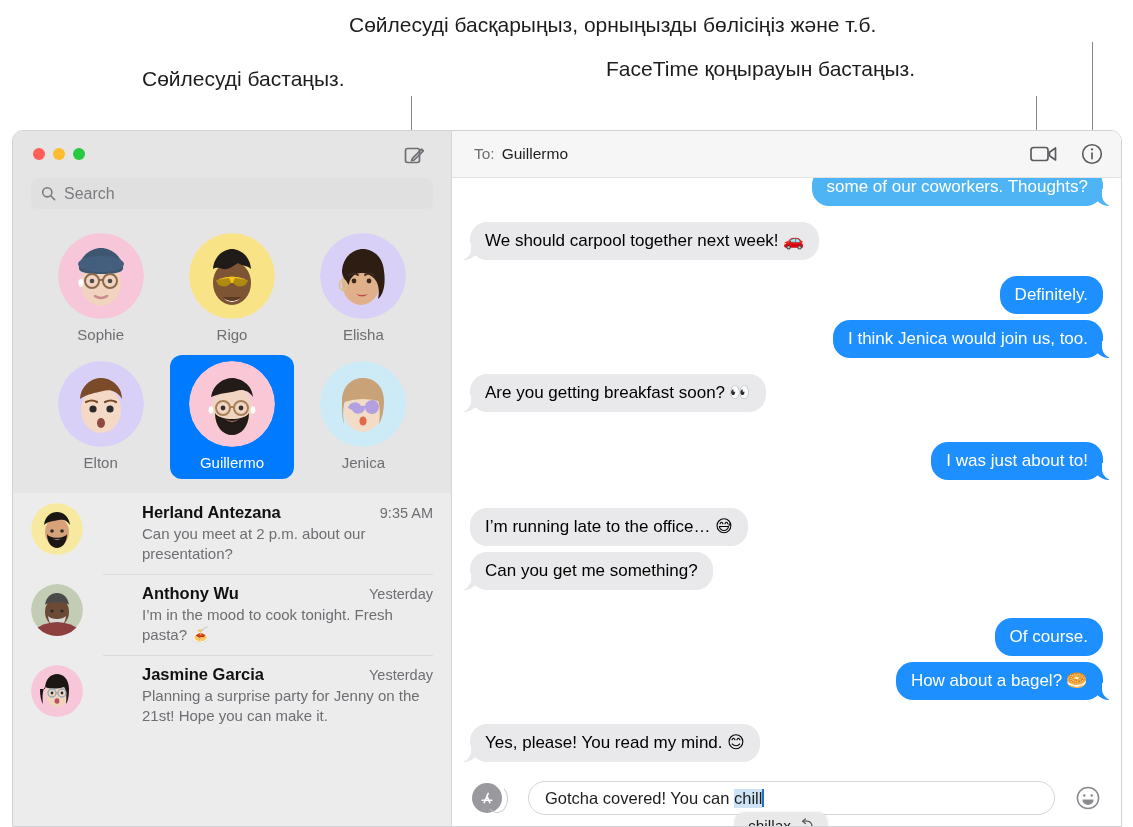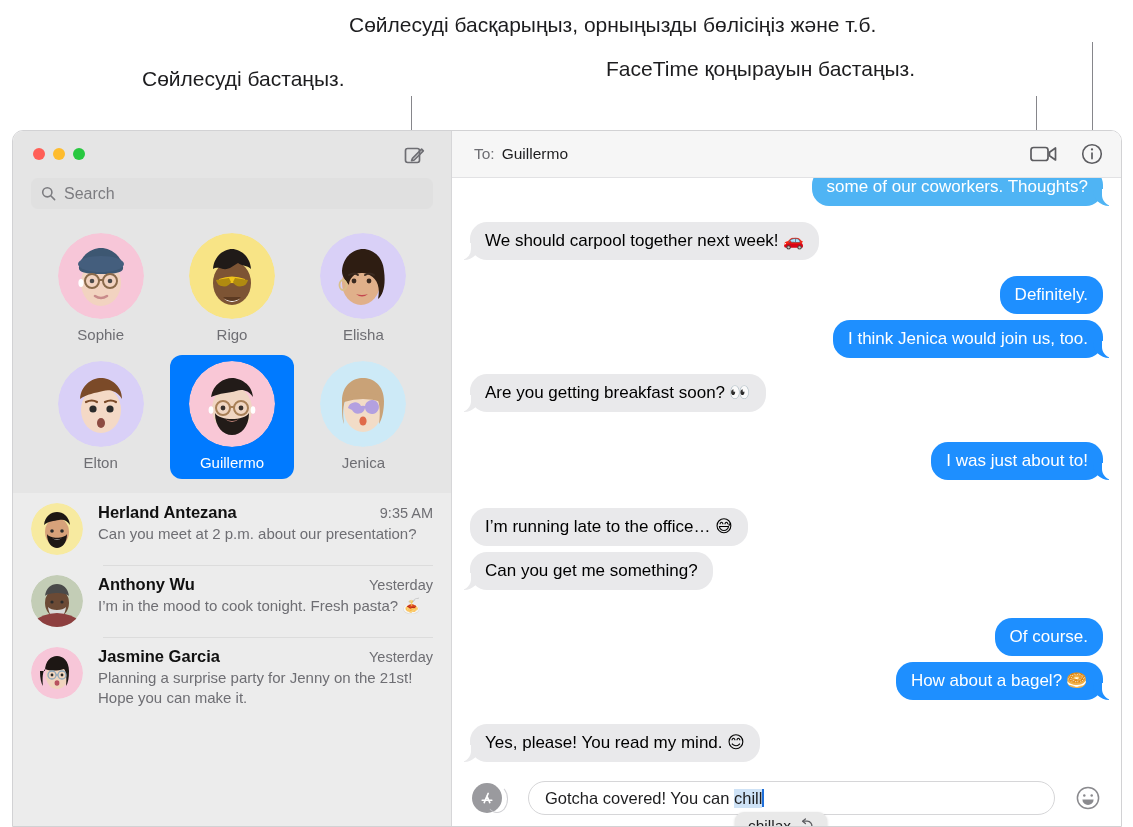--- a/index.html
+++ b/index.html
@@ -63,21 +63,21 @@
   .pin.selected{background:#007aff;}
   .pin-av{width:86px;height:86px;border-radius:50%;display:block;}
   .pin-name{margin-top:7px;font-size:15px;color:#6e6e73;}
   .pin.selected .pin-name{color:#ffffff;}
 
   
   .convos{
     margin-top:8px;background:#ececec;flex:1 1 auto;overflow:hidden;
   }
   .convo{
-    display:flex;padding:10px 18px 10px 18px;cursor:pointer;position:relative;
+    display:flex;padding:10px 18px 10px 18px;cursor:pointer;position:relative;gap:44px;
   }
   .convo + .convo:before{
     content:"";position:absolute;left:90px;right:18px;top:0;height:1px;background:#dcdcdc;
   }
   .convo-av{width:52px;height:52px;border-radius:50%;flex:0 0 52px;margin-right:15px;}
   .convo-body{flex:1 1 auto;min-width:0;}
   .convo-top{display:flex;align-items:baseline;}
   .convo-name{font-size:16.5px;font-weight:bold;color:#111;flex:1 1 auto;}
   .convo-time{font-size:14.5px;color:#6e6e73;white-space:nowrap;margin-left:8px;}
   .convo-prev{font-size:15px;color:#6e6e73;line-height:20px;margin-top:2px;}

